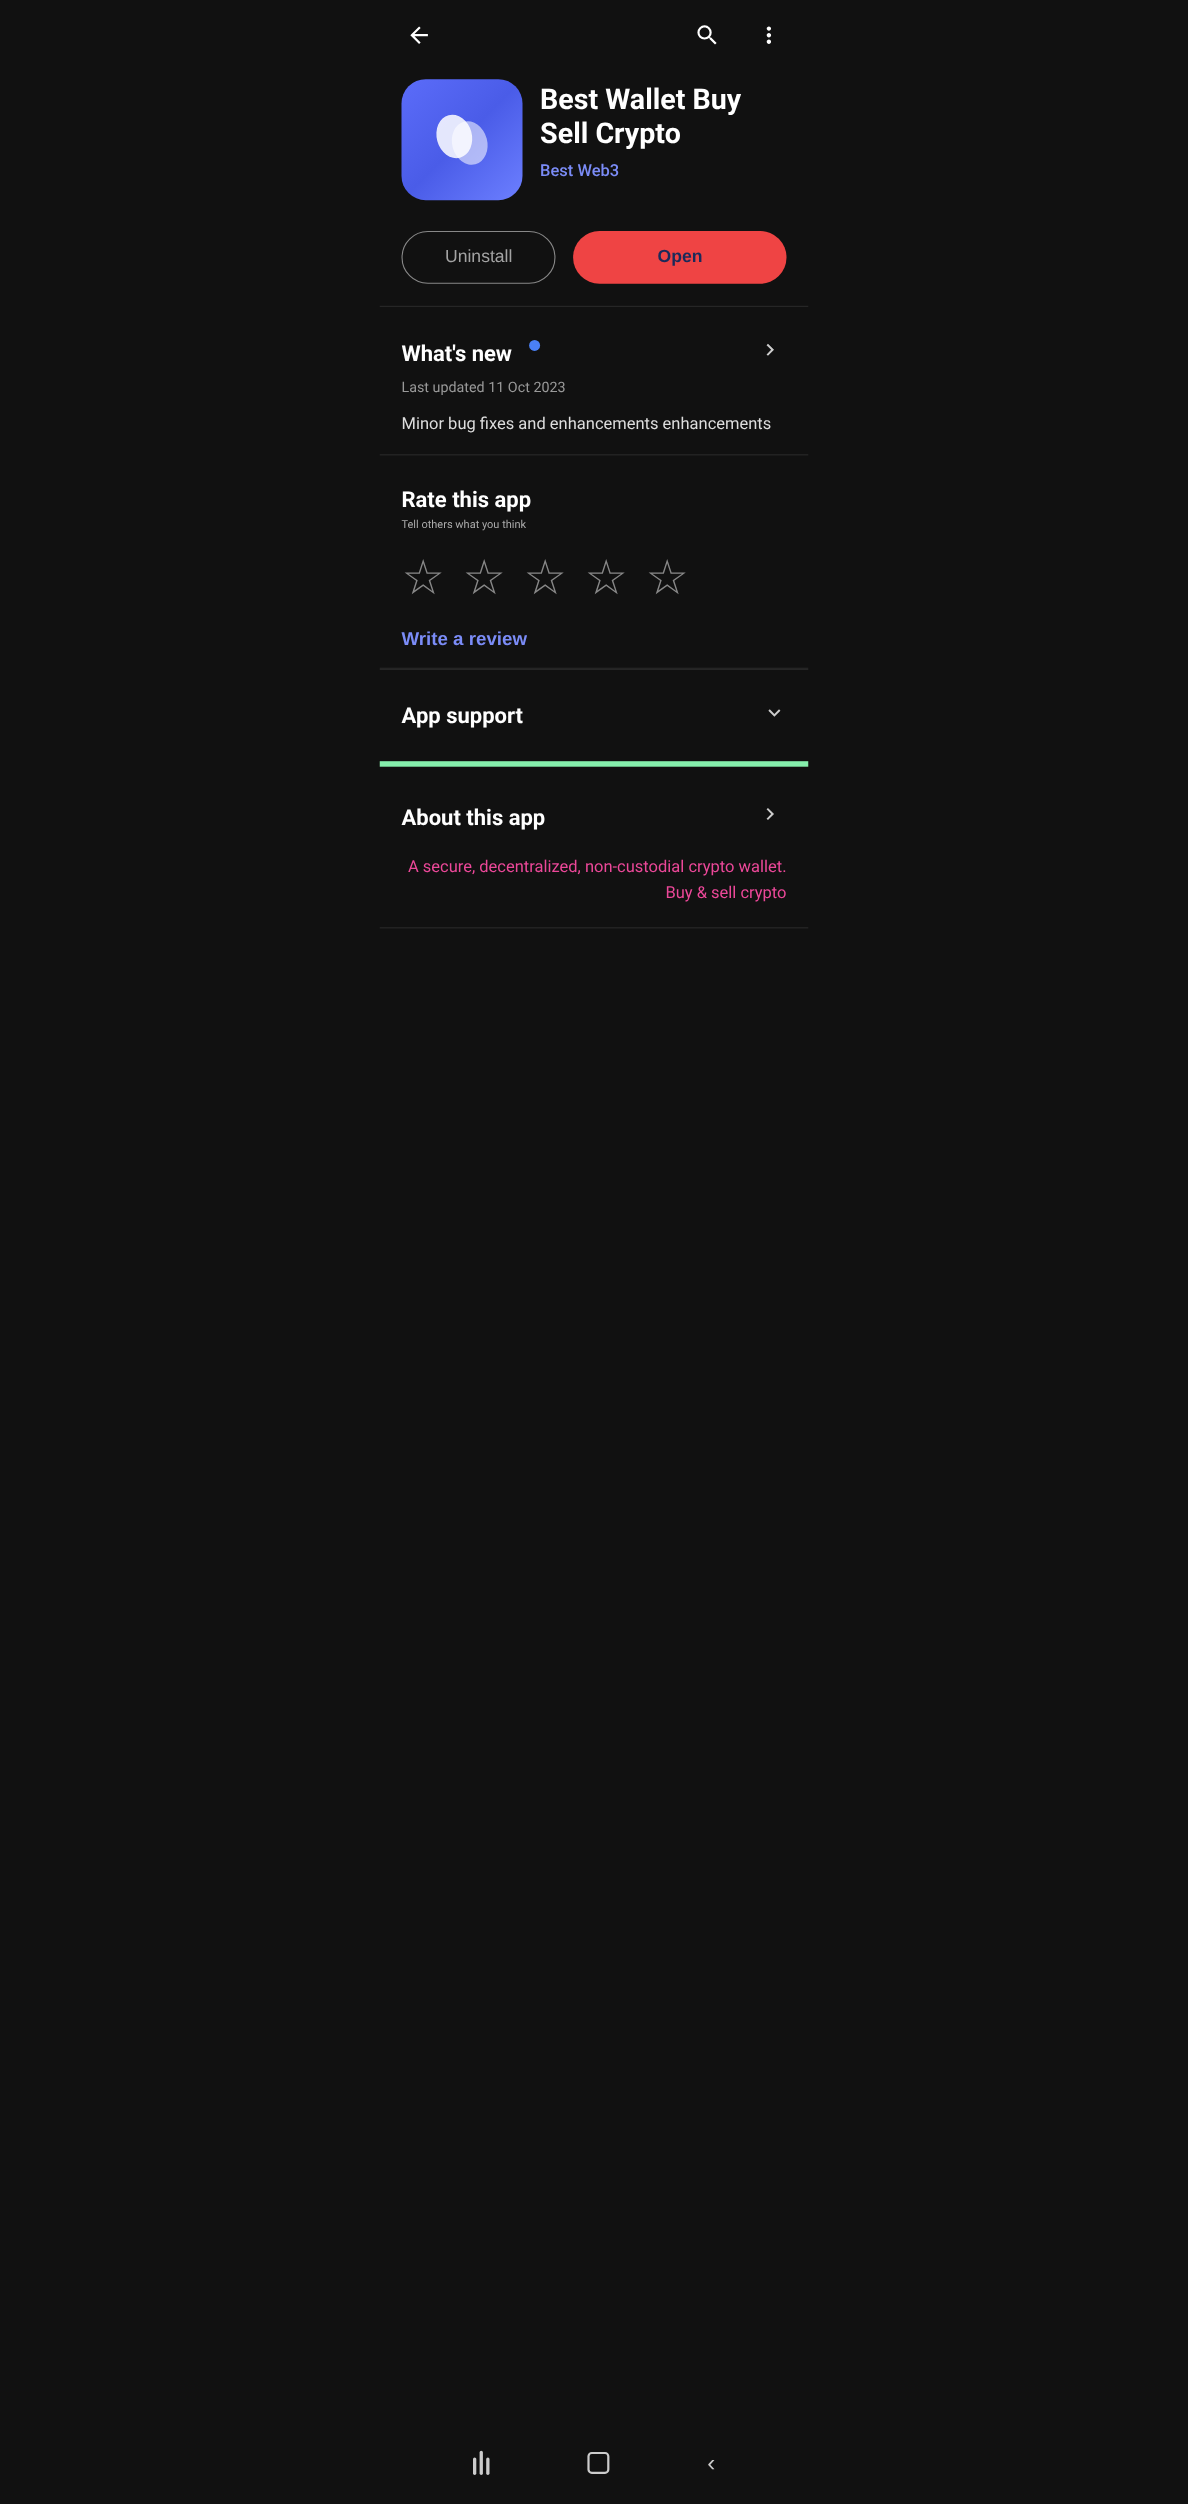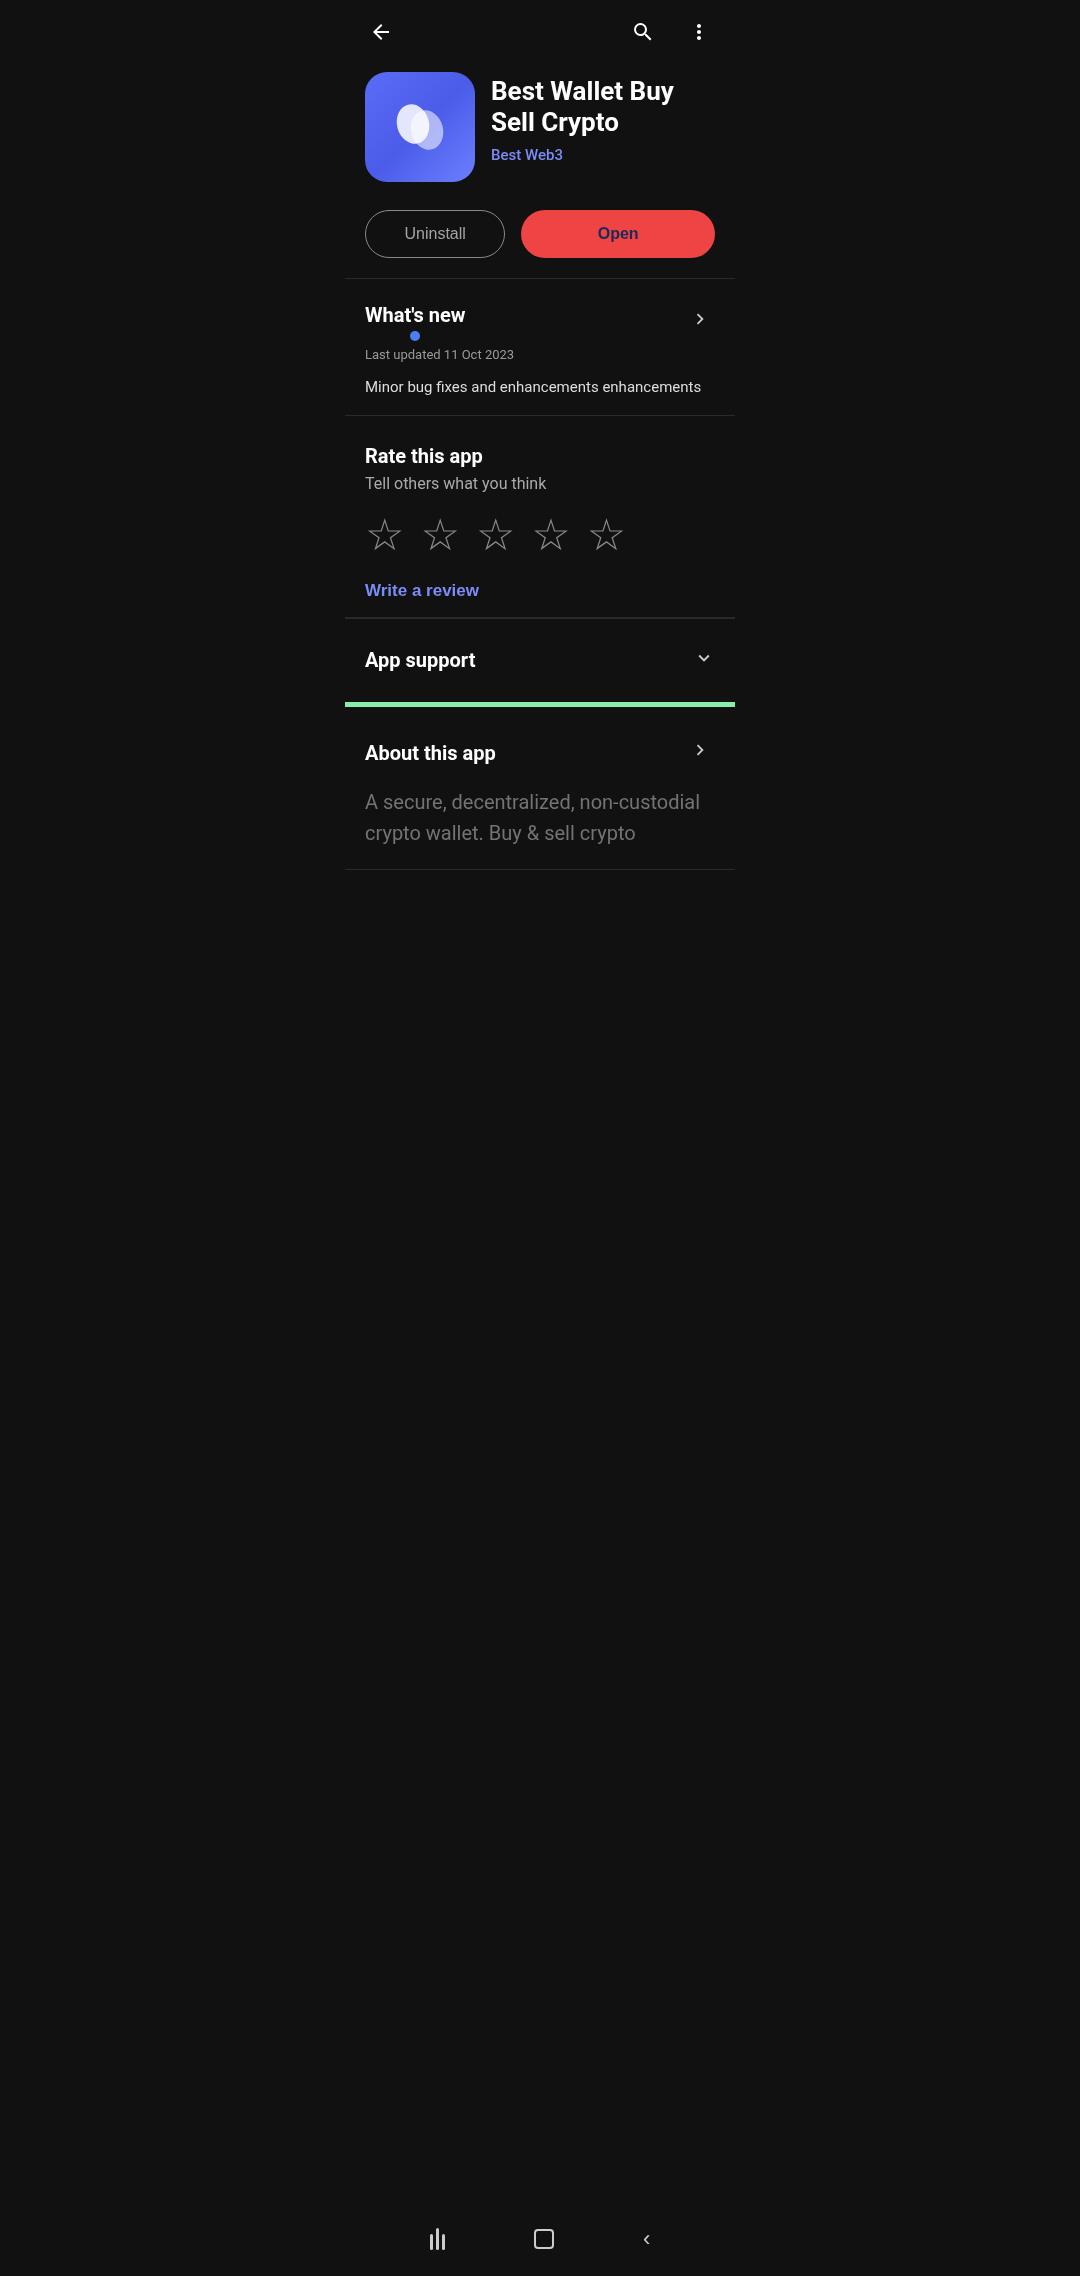--- a/index.html
+++ b/index.html
@@ -137,23 +137,22 @@
 
     .section-header {
       display: flex;
       justify-content: space-between;
       align-items: center;
       margin-bottom: 6px;
     }
 
     .section-title-row {
       display: flex;
-      align-items: center;
-      gap: 4px;
-      flex-direction: column;
+      align-items: flex-start;
+      gap: 16px;
     }
 
     .section-title {
       font-size: 20px;
       font-weight: 700;
       color: #ffffff;
     }
 
     .blue-dot {
       width: 10px;
@@ -190,21 +189,21 @@
     }
 
     .rate-title {
       font-size: 20px;
       font-weight: 700;
       color: #ffffff;
       margin-bottom: 6px;
     }
 
     .rate-subtitle {
-      font-size: 16px;
+      font-size: 10px;
       color: #aaaaaa;
       margin-bottom: 20px;
     }
 
     .stars-row {
       display: flex;
       gap: 16px;
       margin-bottom: 24px;
     }
 
@@ -261,23 +260,24 @@
       margin-bottom: 16px;
     }
 
     .about-title {
       font-size: 20px;
       font-weight: 700;
       color: #ffffff;
     }
 
     .about-description {
-      font-size: 20px;
-      color: #737373;
+      font-size: 15px;
+      color: #ec4899;
       line-height: 1.55;
+      text-align: right;
     }
 
     
     .bottom-nav {
       display: flex;
       justify-content: space-around;
       align-items: center;
       padding: 14px 40px 20px 40px;
       background: #111111;
       position: fixed;

